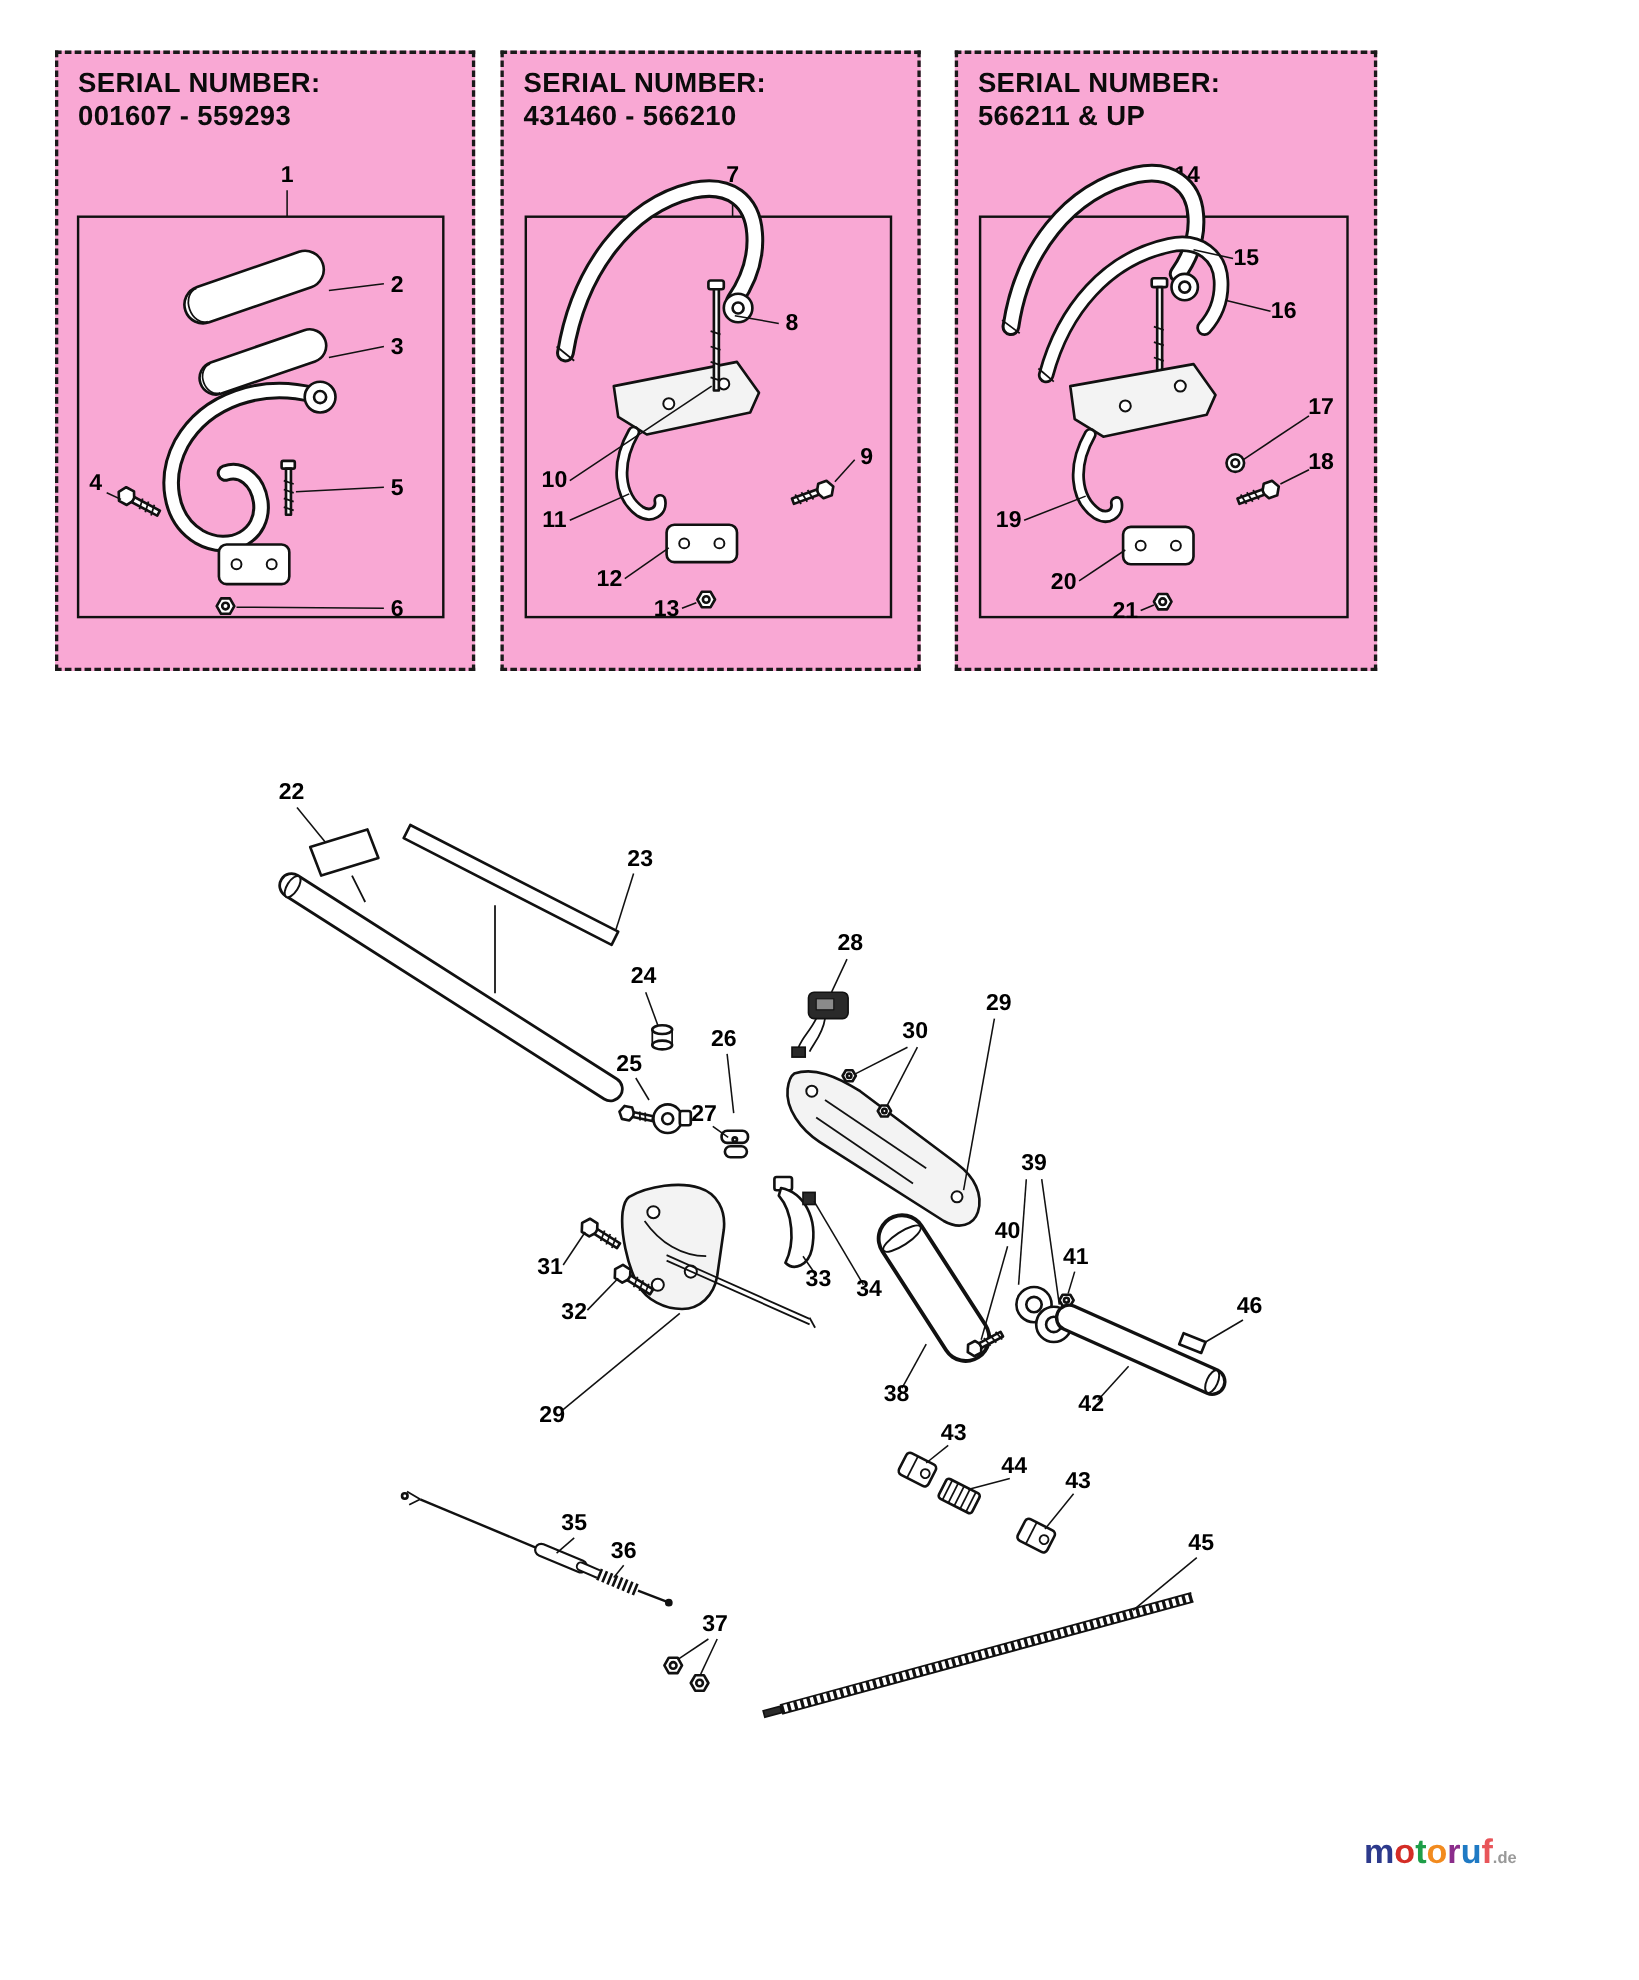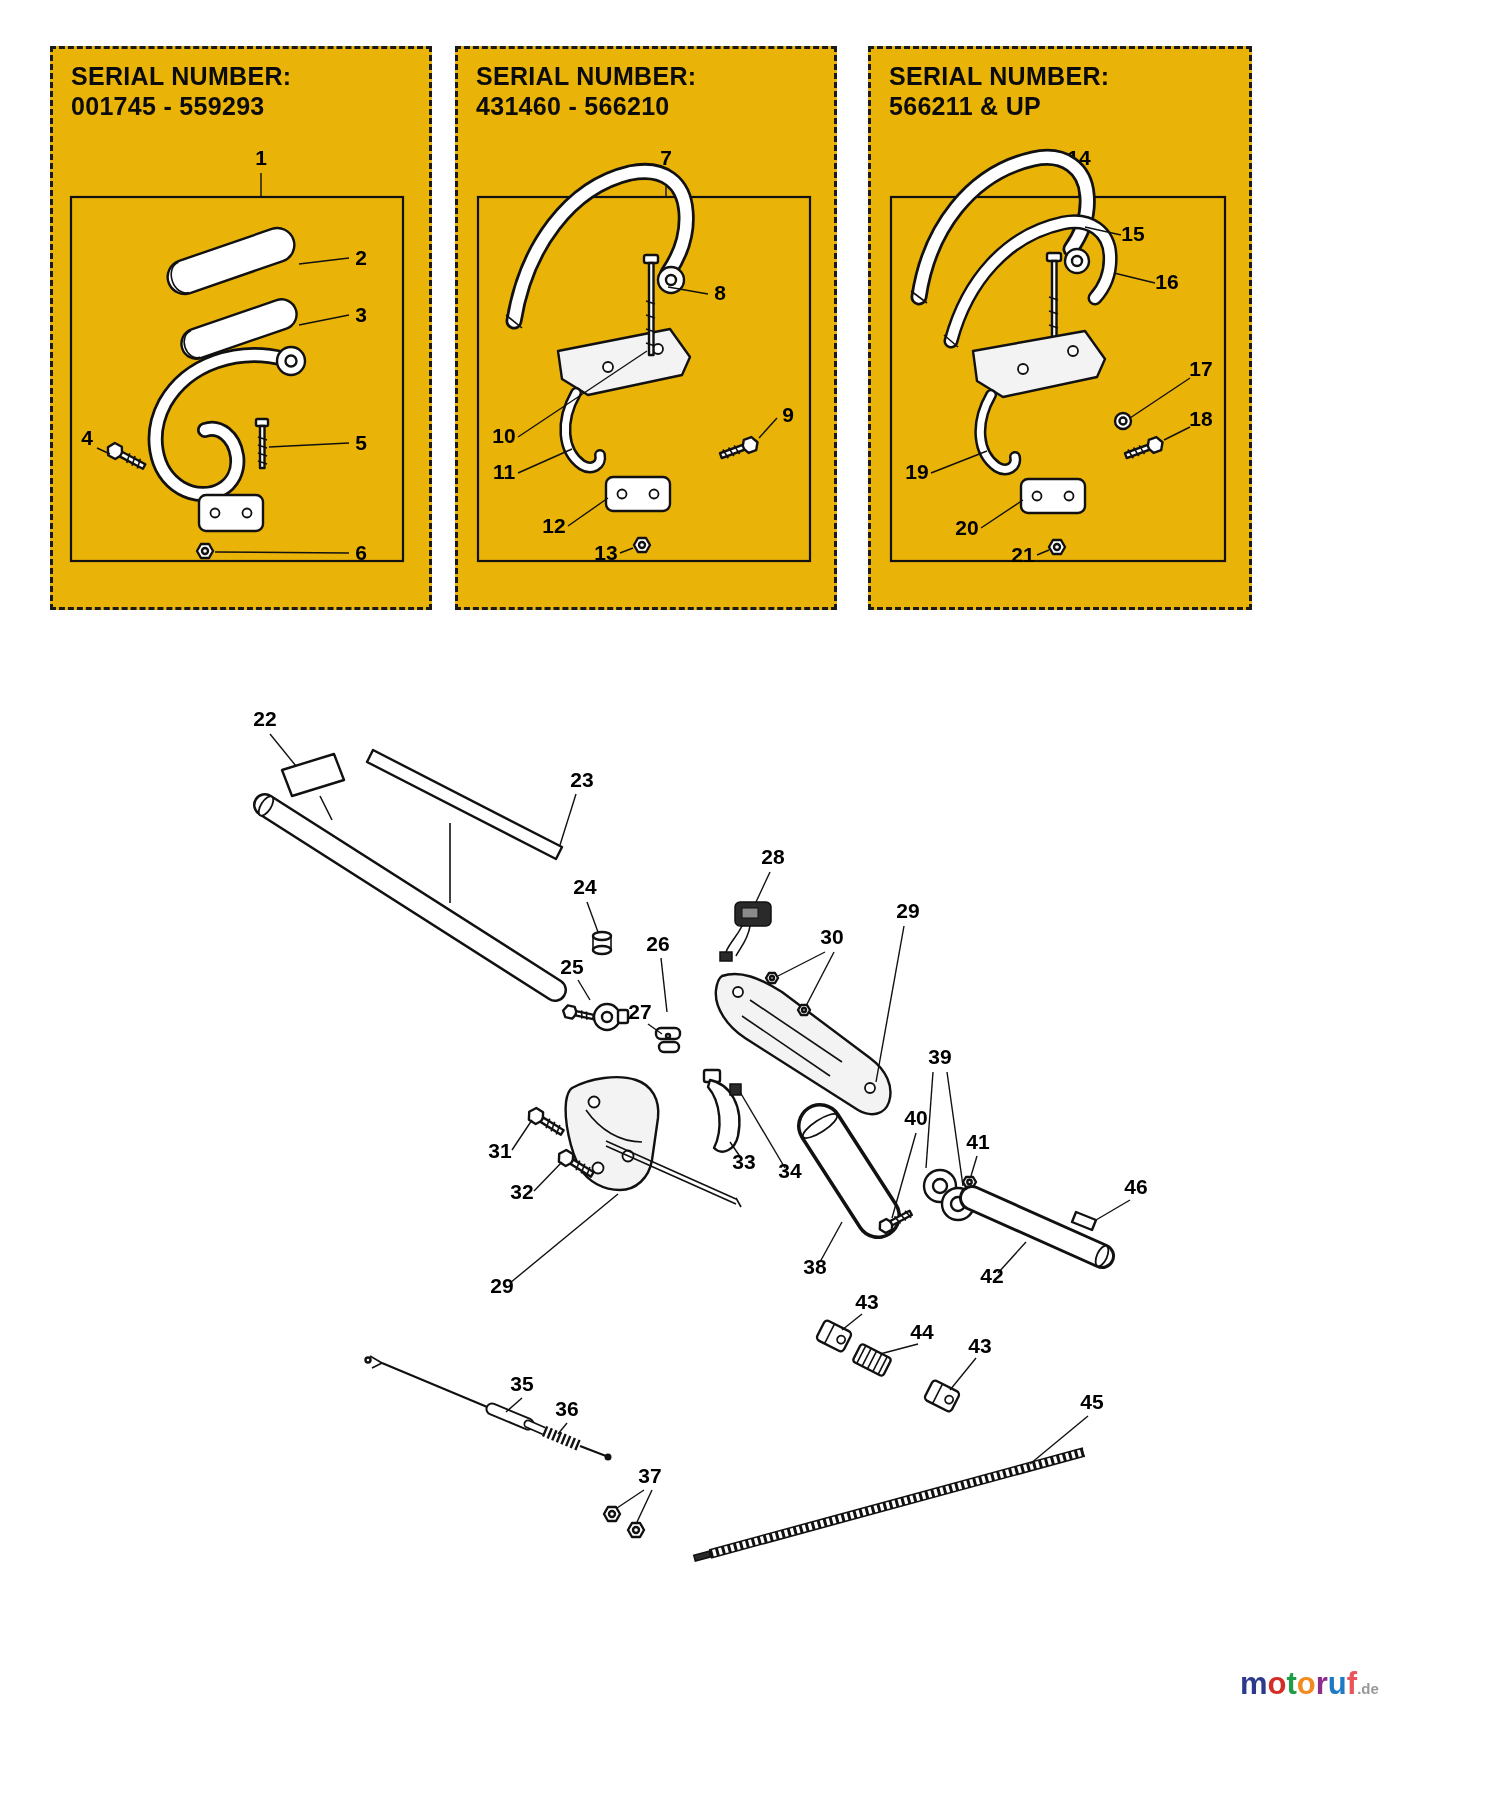--- a/index.html
+++ b/index.html
@@ -2,21 +2,21 @@
 <html><head>
 <meta charset="utf-8">
 <style>
   html,body{margin:0;padding:0;}
   body{
     width:1490px;height:1800px;position:relative;overflow:hidden;
     background:#ffffff;
     font-family:"Liberation Sans",sans-serif;
   }
   .panel{
-    position:absolute;border:3px dashed #1a1a1a;background:#eab308;box-sizing:border-box;
+    position:absolute;border:3px dashed #1a1a1a;background:#f9a8d4;box-sizing:border-box;
   }
   .panel-title{position:absolute;top:12px;left:18px;z-index:2;}
   .panel-title div{
     font-weight:bold;font-size:25px;line-height:1.2;color:#0b0b0b;letter-spacing:0.3px;
     white-space:nowrap;
   }
   .panel-art{position:absolute;left:0;top:0;}
   .main-art{position:absolute;left:170px;top:690px;}
   .watermark{position:absolute;left:1238px;top:1664px;}
 
@@ -34,21 +34,21 @@
   .dark{fill:#2a2a2a;stroke:#111;stroke-width:1.5;}
   .wm{font-family:"Liberation Sans",sans-serif;font-weight:bold;font-size:31px;}
   .wm-suffix{font-size:15px;font-weight:bold;}
 </style>
 </head>
 <body>
 
 <div class="panel" style="left:50px;top:46px;width:382px;height:564px;">
   <div class="panel-title">
     <div>SERIAL NUMBER:</div>
-    <div>001745 - 559293</div>
+    <div>001607 - 559293</div>
   </div>
   <svg class="panel-art" width="382" height="564" viewBox="0 0 382 564">
     <rect class="frame" x="18" y="148" width="332" height="364"></rect>
     <line class="leader" x1="208" y1="124" x2="208" y2="148"></line>
     <text class="num" x="208" y="116">1</text>
 
     <g transform="translate(178,212) rotate(-19)">
       <rect class="part" x="-66" y="-17" width="132" height="34" rx="17"></rect>
       <path class="thin" d="M -50,-16 a 12,16 0 0 0 0,32"></path>
     </g>

